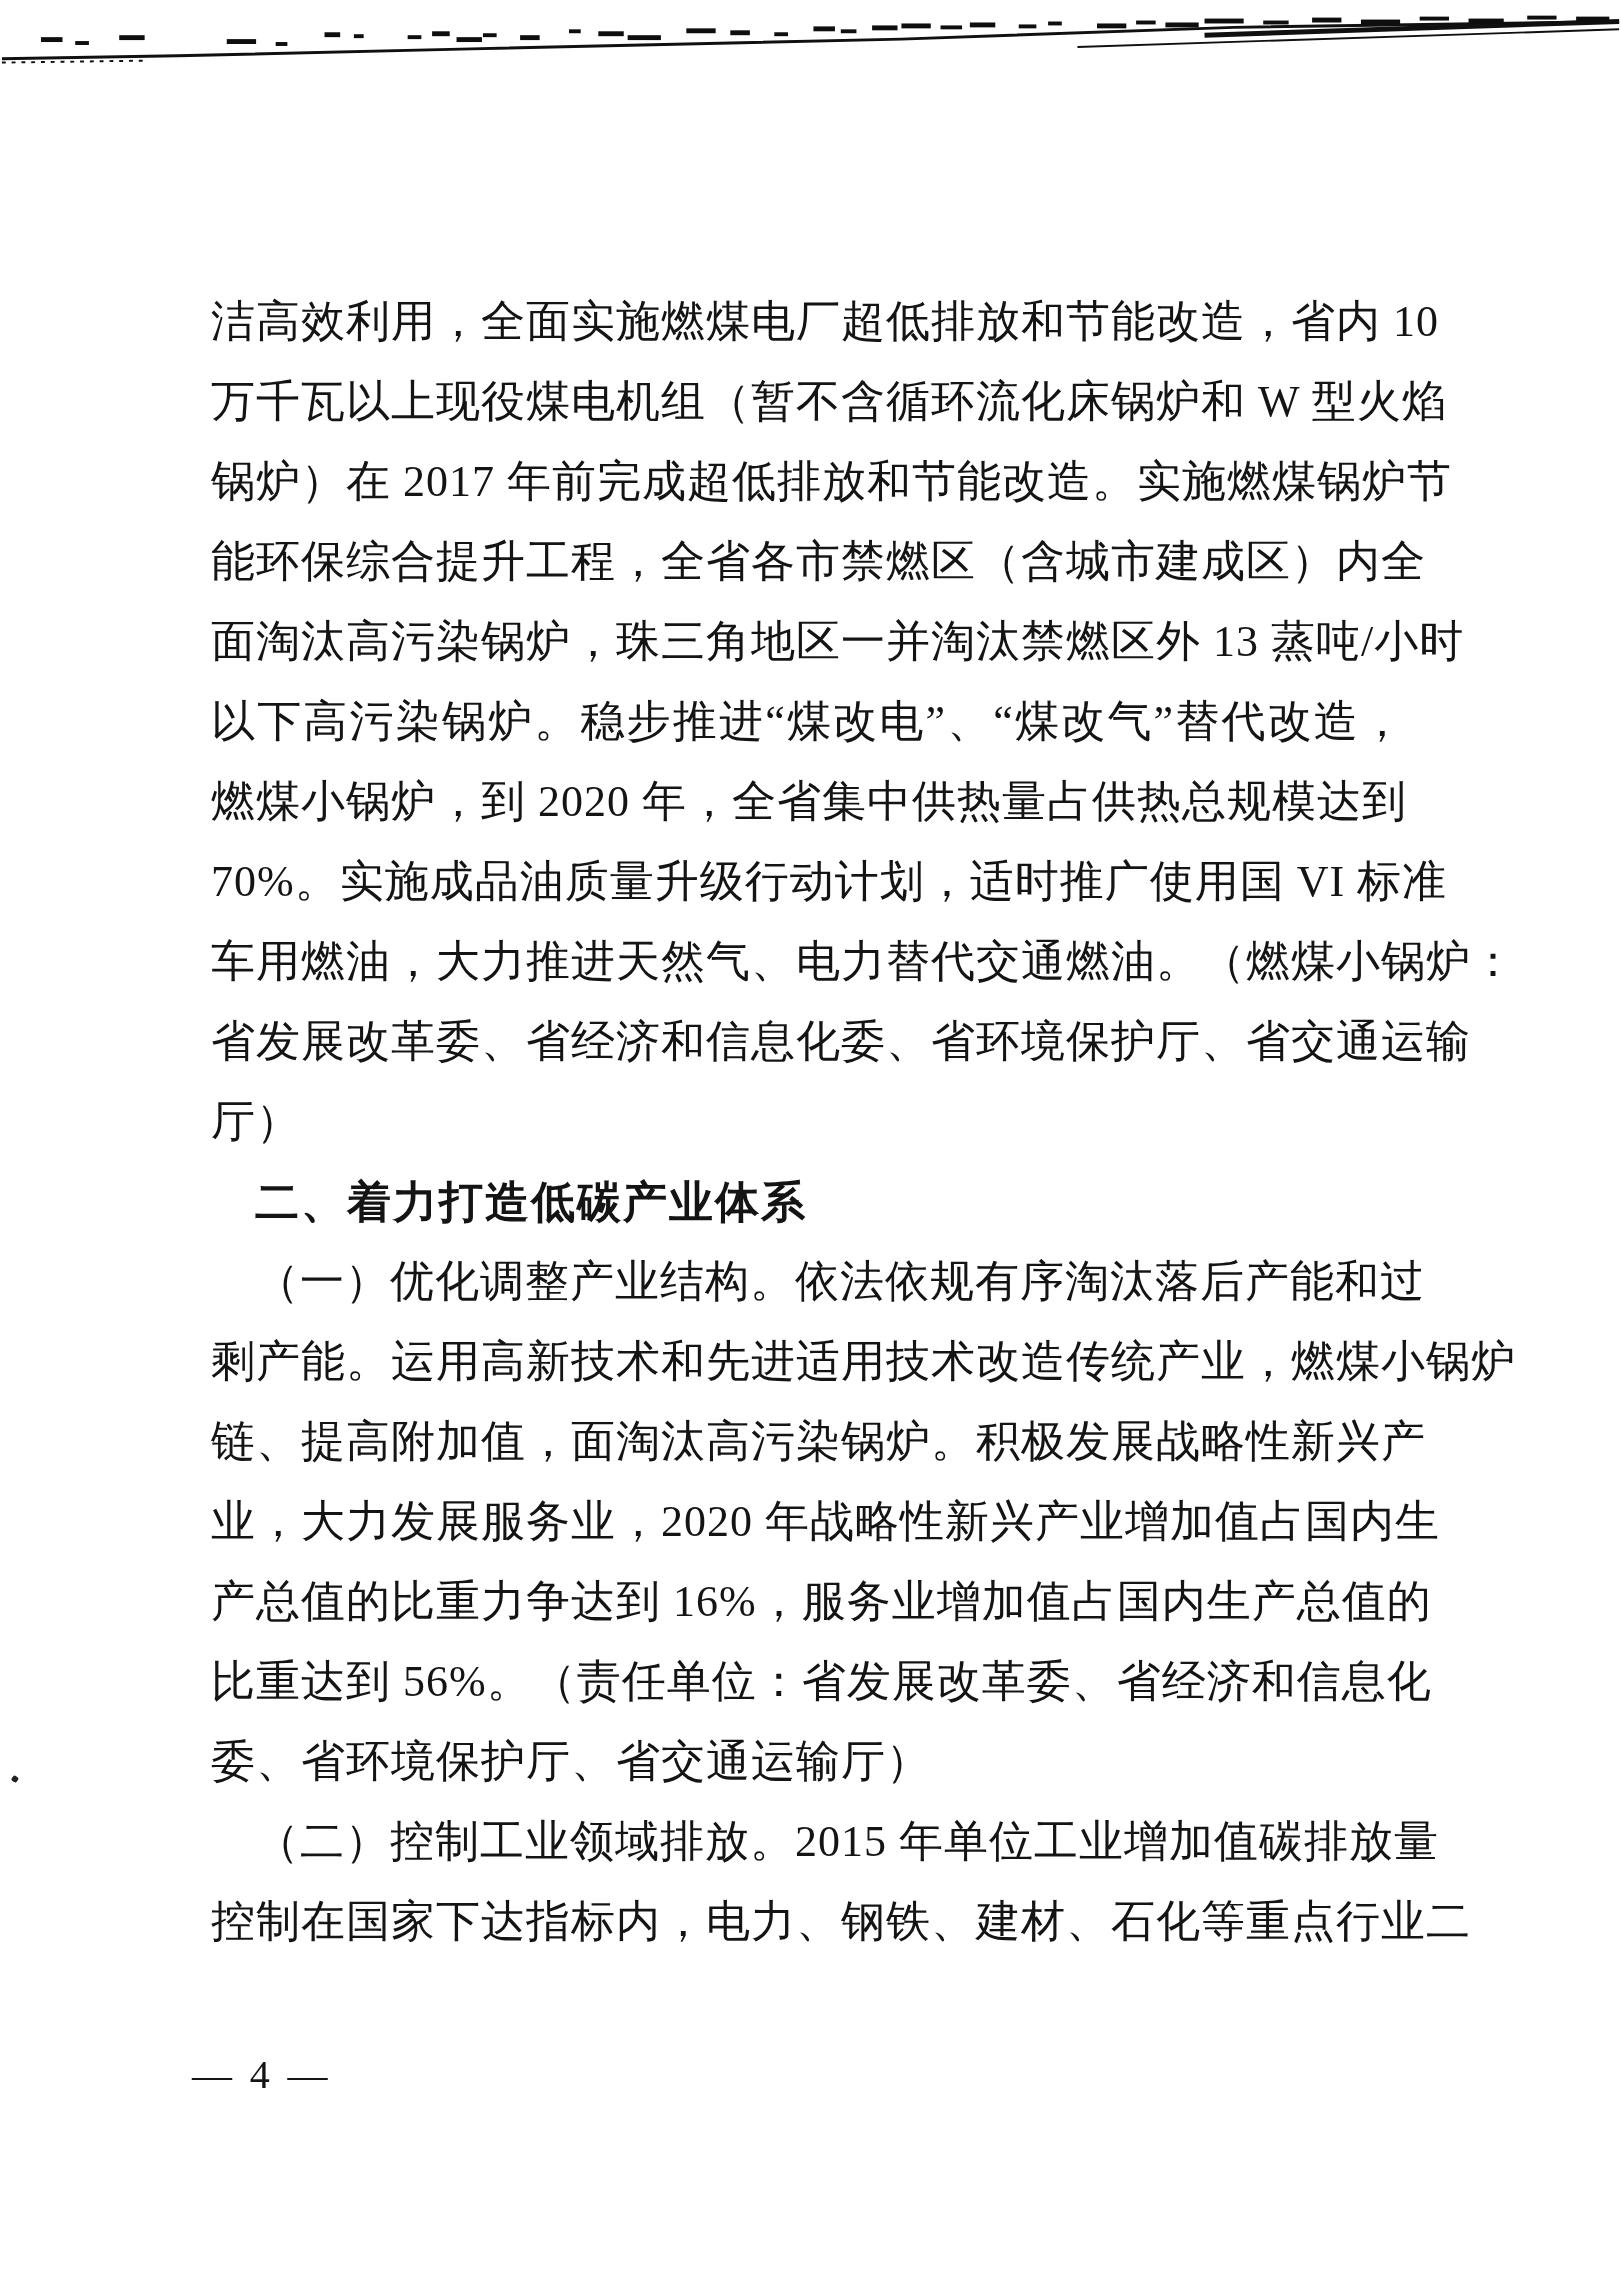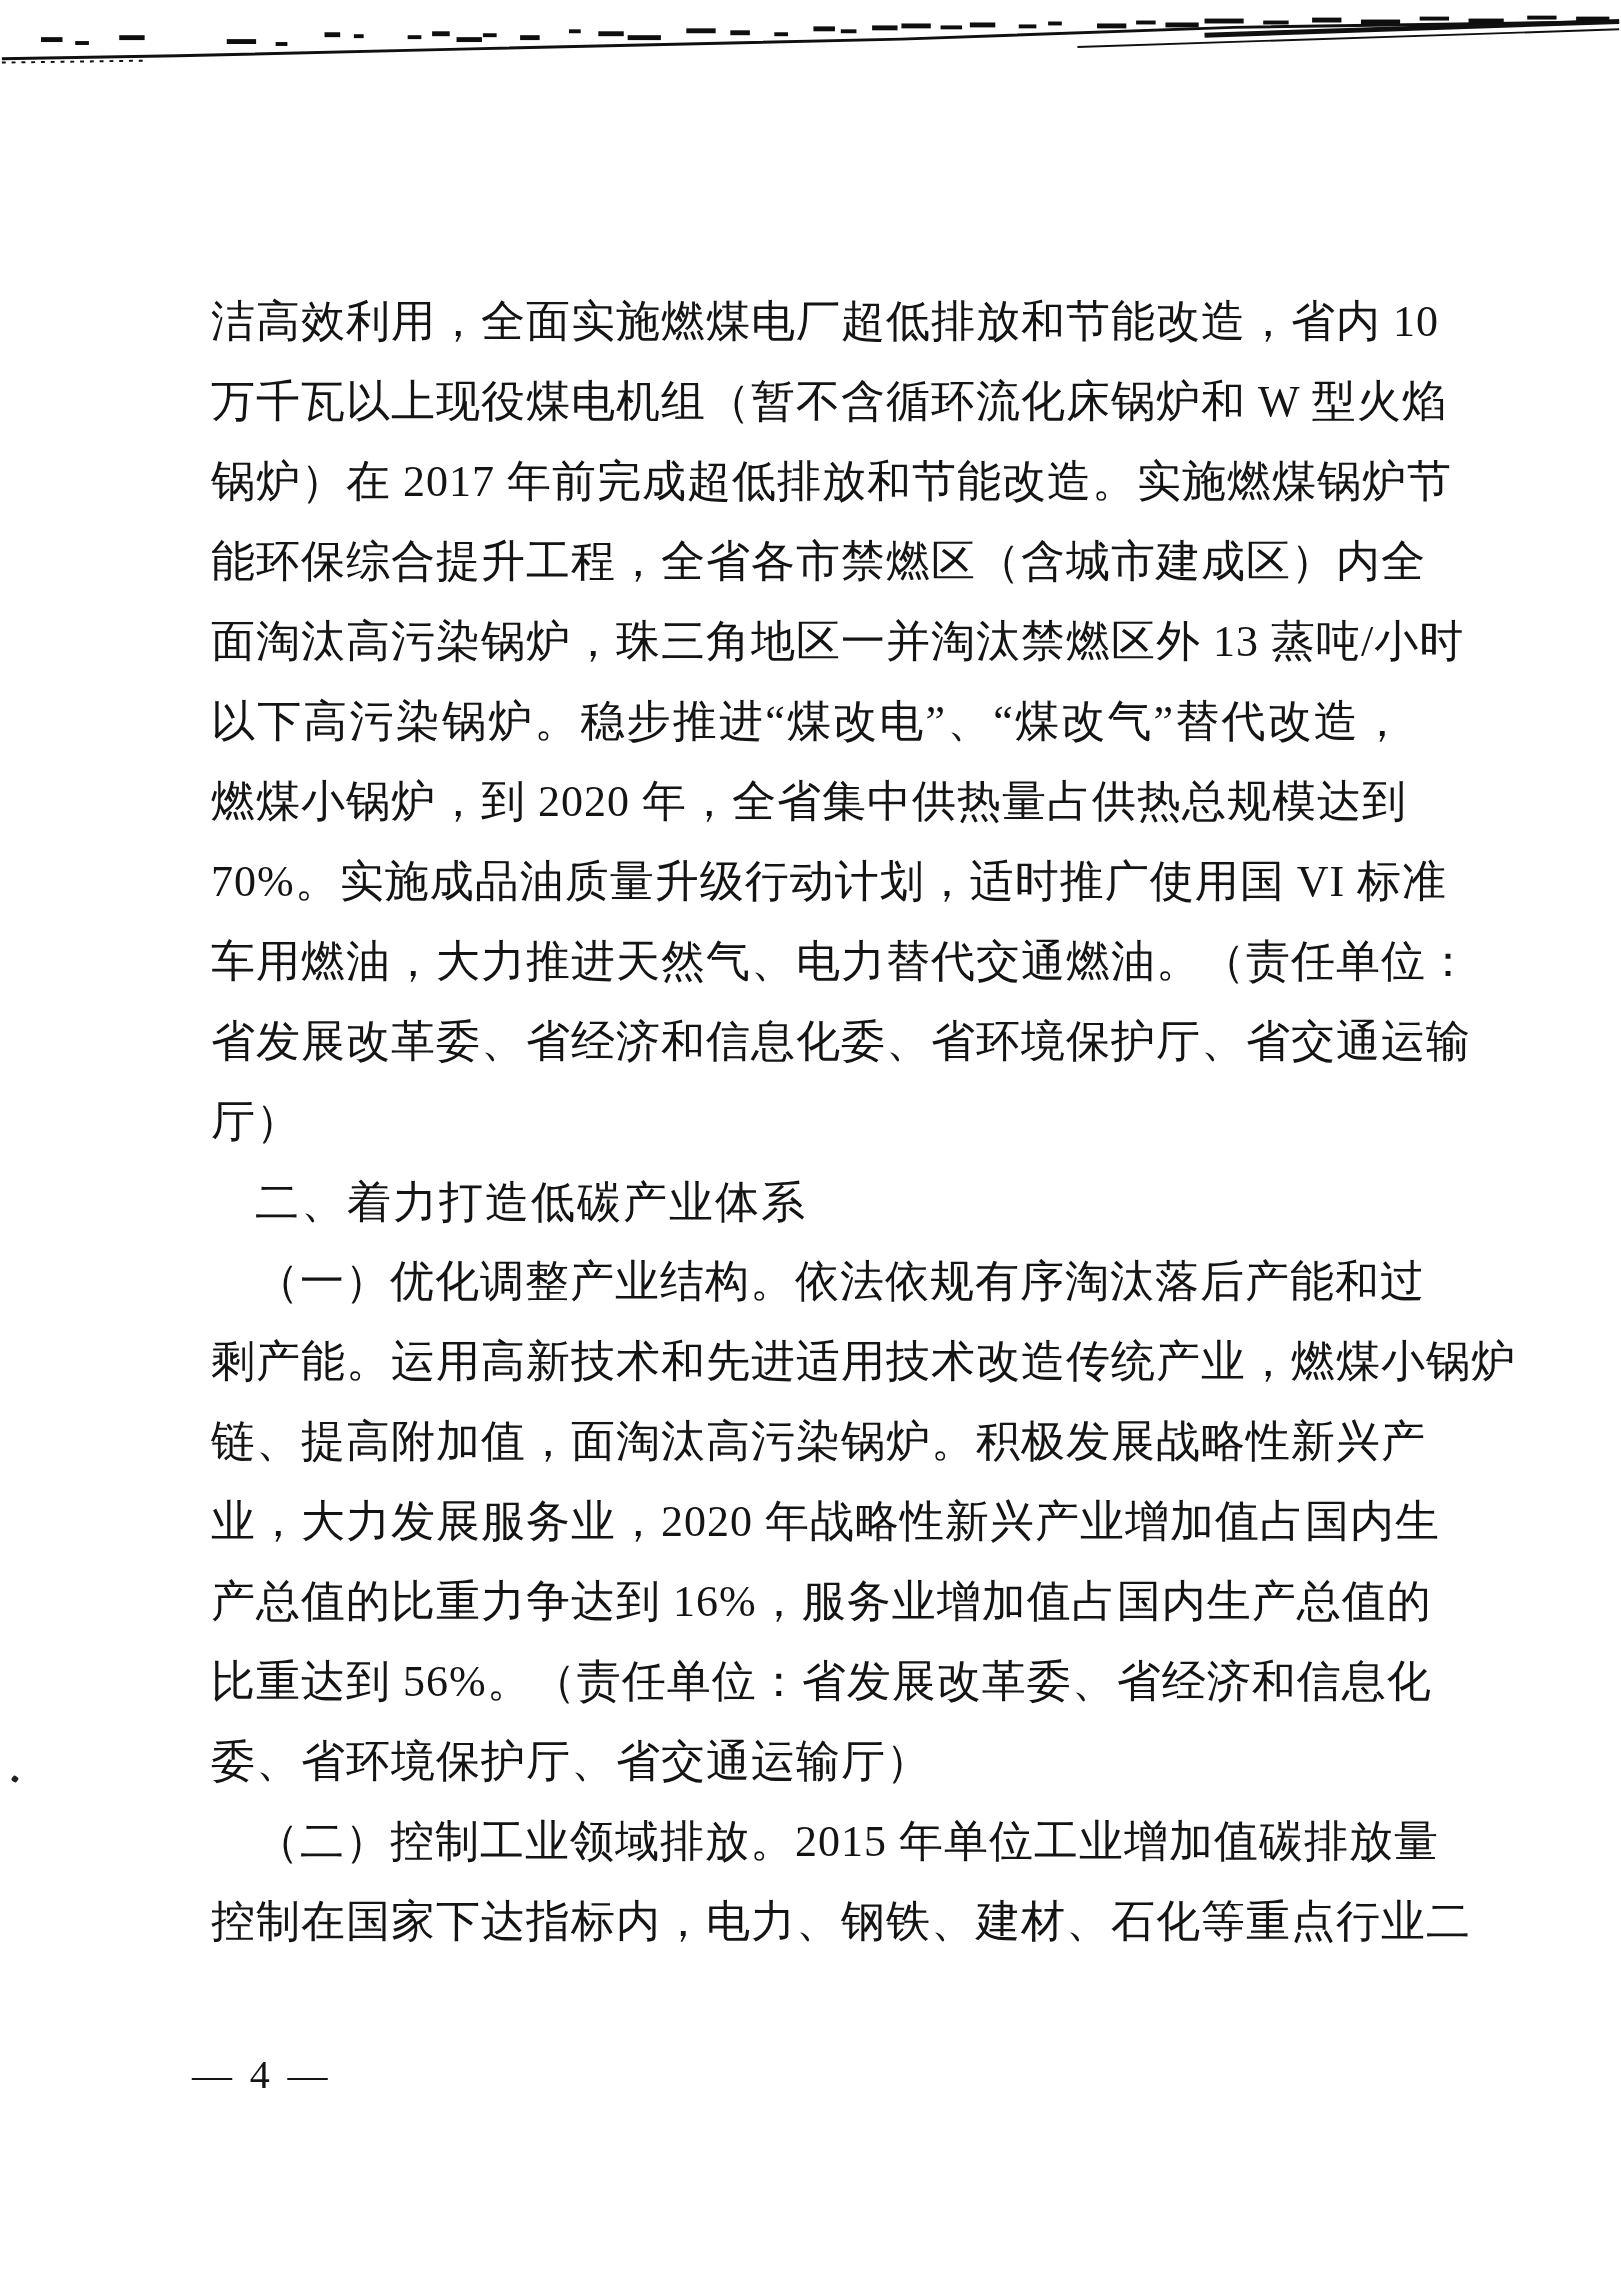--- a/index.html
+++ b/index.html
@@ -51,21 +51,21 @@
   .line.fill {
     text-align: justify;
     text-align-last: justify;
     text-justify: inter-character;
   }
   .line.indent {
     text-indent: 1em;
   }
   .line.heading {
     font-family: "Liberation Sans", sans-serif;
-    font-weight: 400;
+    font-weight: 700;
     letter-spacing: 2px;
   }
   .page-number {
     position: absolute;
     left: 192px;
     top: 2050px;
     font-size: 40px;
     line-height: 49px;
     letter-spacing: 3.9px;
     color: #141414;
@@ -126,21 +126,21 @@
 
   <main class="text-block" id="text-block">
       <div class="line fill">洁高效利用，全面实施燃煤电厂超低排放和节能改造，省内 10</div>
       <div class="line fill">万千瓦以上现役煤电机组（暂不含循环流化床锅炉和 W 型火焰</div>
       <div class="line fill">锅炉）在 2017 年前完成超低排放和节能改造。实施燃煤锅炉节</div>
       <div class="line fill">能环保综合提升工程，全省各市禁燃区（含城市建成区）内全</div>
       <div class="line fill">面淘汰高污染锅炉，珠三角地区一并淘汰禁燃区外 13 蒸吨/小时</div>
       <div class="line fill">以下高污染锅炉。稳步推进“煤改电”、“煤改气”替代改造，</div>
       <div class="line fill">燃煤小锅炉，到 2020 年，全省集中供热量占供热总规模达到</div>
       <div class="line fill">70%。实施成品油质量升级行动计划，适时推广使用国 VI 标准</div>
-      <div class="line fill">车用燃油，大力推进天然气、电力替代交通燃油。（责任单位：</div>
+      <div class="line fill">车用燃油，大力推进天然气、电力替代交通燃油。（燃煤小锅炉：</div>
       <div class="line fill">省发展改革委、省经济和信息化委、省环境保护厅、省交通运输</div>
       <div class="line">厅）</div>
       <div class="line indent heading">二、着力打造低碳产业体系</div>
       <div class="line fill indent">（一）优化调整产业结构。依法依规有序淘汰落后产能和过</div>
       <div class="line fill">剩产能。运用高新技术和先进适用技术改造传统产业，燃煤小锅炉</div>
       <div class="line fill">链、提高附加值，面淘汰高污染锅炉。积极发展战略性新兴产</div>
       <div class="line fill">业，大力发展服务业，2020 年战略性新兴产业增加值占国内生</div>
       <div class="line fill">产总值的比重力争达到 16%，服务业增加值占国内生产总值的</div>
       <div class="line fill">比重达到 56%。（责任单位：省发展改革委、省经济和信息化</div>
       <div class="line">委、省环境保护厅、省交通运输厅）</div>

